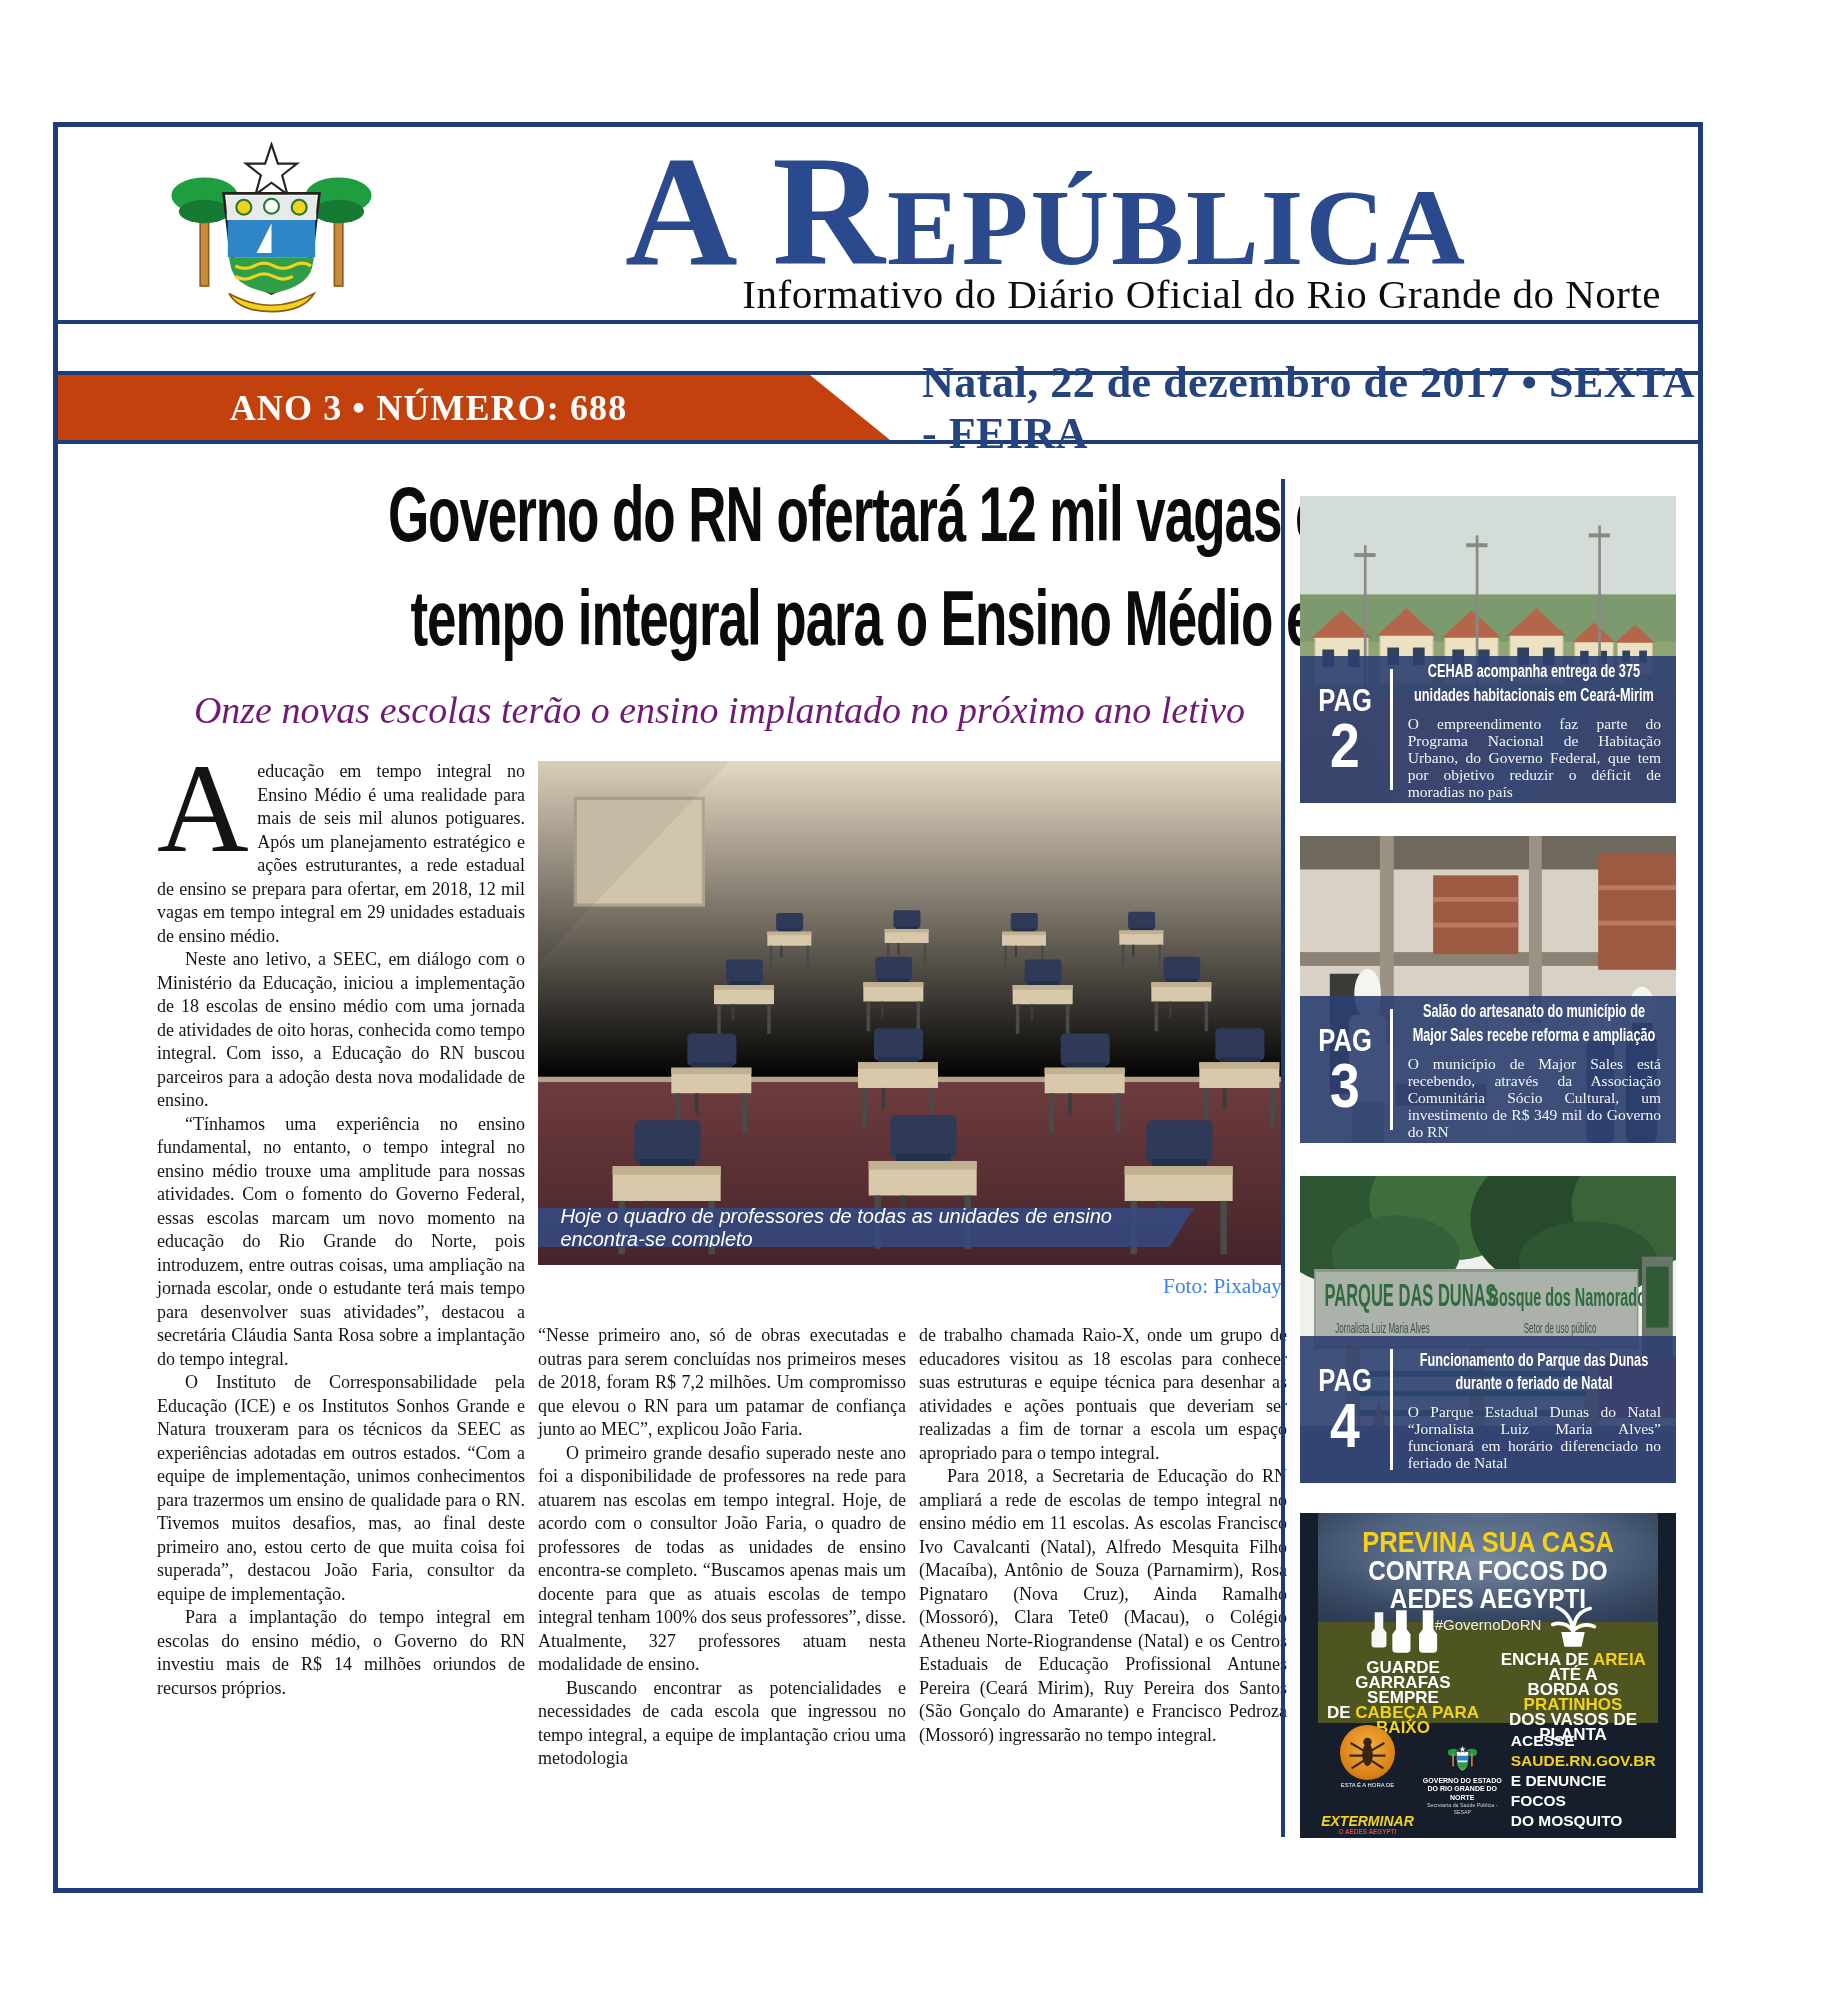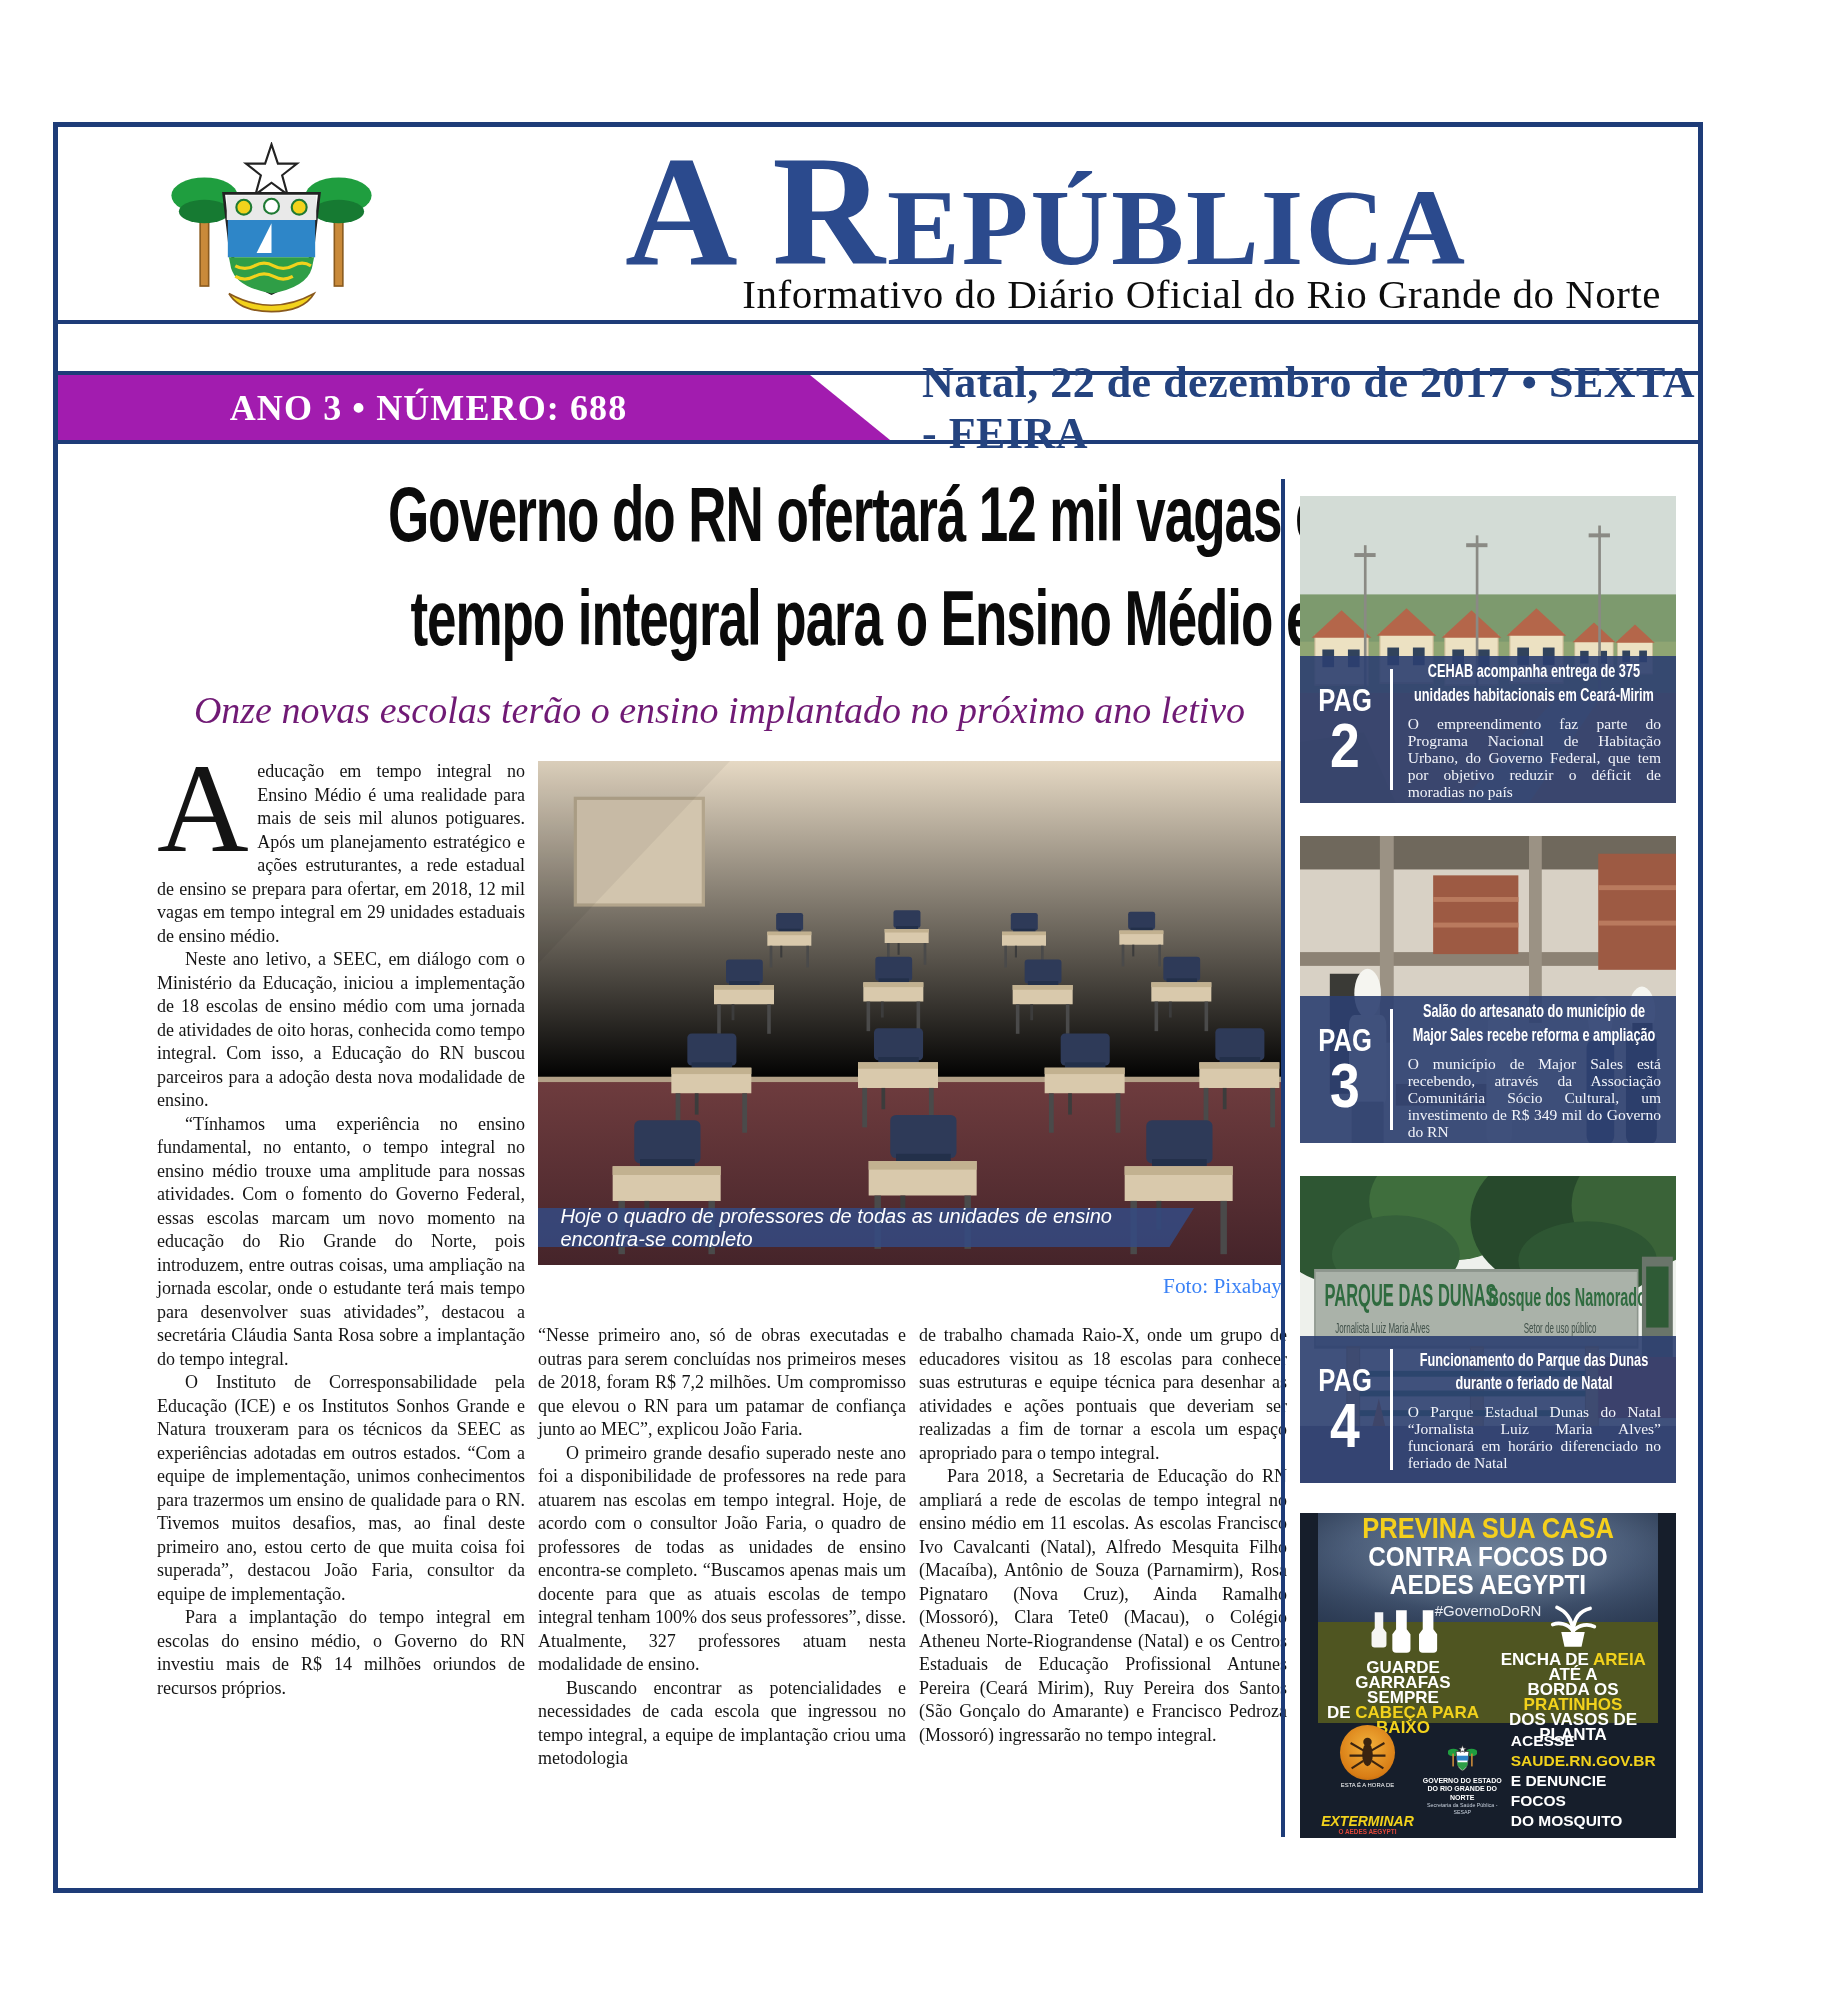--- a/index.html
+++ b/index.html
@@ -7,21 +7,21 @@
   .frame{position:absolute;left:53px;top:122px;width:1650px;height:1771px;border:5.3px solid #1e3c78;box-sizing:border-box;background:#fff;}
   
   .masthead{position:absolute;left:0;top:0;width:100%;height:192px;}
   .coat{position:absolute;left:107px;top:15px;width:213px;height:172px;}
   .mast-title{position:absolute;left:352px;right:16px;top:9.6px;text-align:center;
     font-variant:small-caps;font-weight:bold;font-size:156px;line-height:149px;color:#2b4a8d;letter-spacing:2.1px;}
   .mast-subtitle{position:absolute;right:37px;top:143px;font-size:41px;color:#0d0d0d;letter-spacing:0.5px;}
   .mast-rule{position:absolute;left:0;right:0;top:193px;height:3.7px;background:#1e3c78;}
   
   .dateline{position:absolute;left:0;right:0;top:244px;height:65px;border-top:4.3px solid #1e3c78;border-bottom:4.3px solid #1e3c78;background:#fff;}
-  .edition-banner{position:absolute;left:0;top:0;bottom:0;width:832px;background:#a21caf;
+  .edition-banner{position:absolute;left:0;top:0;bottom:0;width:832px;background:#c2410c;
     clip-path:polygon(0 0,calc(100% - 80px) 0,100% 100%,0 100%);display:flex;align-items:center;justify-content:center;}
   .edition-banner span{color:#ffffff;font-size:36px;font-weight:bold;letter-spacing:1.1px;padding-right:91px;}
   .date-label{position:absolute;left:864px;right:0;top:0;bottom:0;display:flex;align-items:center;justify-content:center;
     color:#24437f;font-size:44px;font-weight:bold;letter-spacing:0.5px;}
   
   .headline{position:absolute;left:99px;top:342px;width:1125px;text-align:center;color:#0b0b0b;}
   .hl-row{height:104px;}
   .hl-line{display:inline-block;white-space:nowrap;font-family:"Liberation Sans","DejaVu Sans",sans-serif;
     font-weight:bold;font-size:78px;letter-spacing:-1.6px;transform:scaleX(0.68);transform-origin:center;}
   .subhead{position:absolute;left:99px;top:561px;width:1125px;text-align:center;
@@ -57,21 +57,21 @@
   .t-head{display:block;font-family:"Liberation Sans","DejaVu Sans",sans-serif;font-weight:bold;font-size:19px;line-height:23.5px;
     text-align:center;width:150%;margin-left:-25%;transform:scaleX(0.67);transform-origin:center;margin-bottom:8.5px;}
   .t-body{font-size:15.5px;line-height:17px;text-align:justify;color:#f2f4fa;}
   .teaser-1{top:369px;}
   .teaser-2{top:709px;}
   .teaser-3{top:1049px;}
   
   .ad{position:absolute;left:1242px;top:1386px;width:376px;height:325px;background:#161e2b;padding:0 18px;box-sizing:border-box;
     font-family:"Liberation Sans","DejaVu Sans",sans-serif;}
   .ad-top{height:109px;background:radial-gradient(ellipse at 50% 45%,#75889f 0%,#46587257 60%,#2b3a52 100%),linear-gradient(#5c6f8d,#31415c);
-    text-align:center;box-sizing:border-box;}
+    text-align:center;padding-top:14px;box-sizing:border-box;}
   .ad-t1{display:inline-block;color:#f5d01c;font-weight:bold;font-size:30px;line-height:30px;transform:scaleX(0.85);}
   .ad-t2,.ad-t3{display:block;color:#fff;font-weight:bold;font-size:27px;line-height:28px;}
   .ad-t2{transform:scaleX(0.9);} .ad-t3{transform:scaleX(0.9);}
   .ad-hash{display:block;color:#e9ecf2;font-size:15px;margin-top:3.2px;}
   .ad-mid{height:101px;background:#4f5521;display:flex;align-items:center;}
   .tip{flex:1;text-align:center;color:#fff;font-weight:bold;font-size:17px;line-height:15px;}
   .tip svg{display:block;margin:0 auto 5.3px auto;}
   .hl{color:#f2d21c;}
   .ad-bottom{height:115px;display:flex;align-items:center;gap:8.5px;padding:0 3.2px;}
   .logo-box{flex:0 0 80px;text-align:center;}

